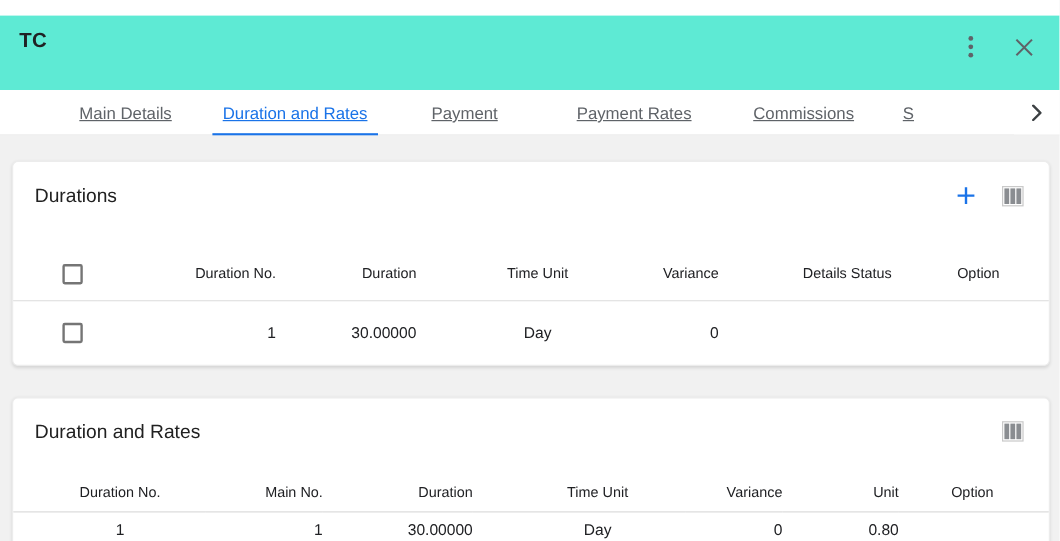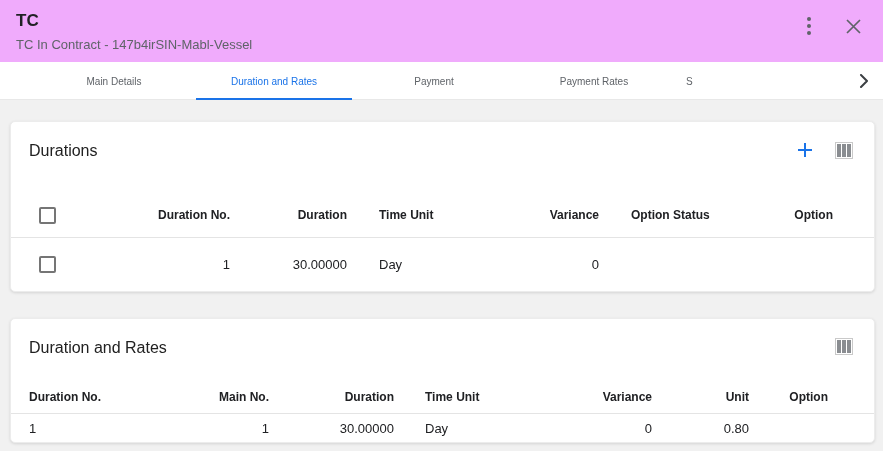--- a/index.html
+++ b/index.html
@@ -5,33 +5,33 @@
   * { margin:0; padding:0; box-sizing:border-box; }
   html,body { width:883px; height:451px; overflow:hidden; }
   body {
     font-family: "Liberation Sans", sans-serif;
     background:#fff;
     color:#202124;
     position:relative;
   }
 
   
-  .dialog-header { height:62px; background:#f0abfc; position:relative; padding:9px 0 0 16px; }
+  .dialog-header { height:62px; background:#5eead4; position:relative; padding:9px 0 0 16px;margin-top:13px; }
   .dialog-title { font-size:17px; font-weight:700; color:#202124; line-height:24px; letter-spacing:.2px; }
   .dialog-subtitle { font-size:13px; color:#5f6368; line-height:18px; margin-top:3px; }
   .header-actions { position:absolute; right:20px; top:16px; display:flex; align-items:center; gap:24px; }
   .icon-btn { width:20px; height:20px; display:flex; align-items:center; justify-content:center; cursor:pointer; }
   .kebab { display:flex; flex-direction:column; gap:3px; }
   .kebab span { width:4px; height:4px; border-radius:50%; background:#5f6368; }
 
   
   .tabbar { height:38px; background:#fff; border-bottom:1px solid #e8e8e8; display:flex; padding-left:34px; position:relative; }
   .tab {
     width:160px; height:38px; display:flex; align-items:center; justify-content:center;
-    font-size:10px; color:#5f6368; cursor:pointer; position:relative; white-space:nowrap; overflow:hidden;
+    font-size:14px; color:#5f6368; cursor:pointer; position:relative; white-space:nowrap; overflow:hidden;text-decoration:underline;
   }
   .tab.active { color:#1a73e8; font-weight:500; }
   .tab.active::after { content:""; position:absolute; left:2px; right:2px; bottom:0; height:2px; background:#1a73e8; }
   .tab.partial { justify-content:flex-start; padding-left:12px; }
   .tab-scroll {
     position:absolute; right:0; top:0; width:38px; height:37px; background:#fff;
     display:flex; align-items:center; justify-content:center; cursor:pointer;
   }
 
   
@@ -44,24 +44,24 @@
   .card-1 { height:171px; margin-bottom:26px; }
   .card-2 { height:125px; }
   .card-head { display:flex; align-items:flex-start; justify-content:space-between; padding:17px 21px 0 18px; }
   .card-title { font-size:16px; color:#212121; line-height:24px; }
   .card-actions { display:flex; align-items:center; gap:21px; margin-top:2px; }
   .cols-icon { display:flex; gap:1px; cursor:pointer; padding:1px; border:1px solid #c9c9c9; background:#fff; }
   .cols-icon span { width:4px; height:13px; background:#8a8d91; }
   .plus-icon { cursor:pointer; display:flex; }
 
   table { width:100%; border-collapse:collapse; table-layout:fixed; }
-  th { font-size:12px; font-weight:700; color:#202124; }
+  th { font-size:12px; font-weight:400; color:#202124; }
   td { font-size:13px; color:#202124; }
   th, td { padding:0; white-space:nowrap; overflow:hidden; }
-  .al { text-align:left; } .ar { text-align:right; }
+  .al { text-align:center; } .ar { text-align:right; }
 
   .t1 { margin-top:31px; }
   .t1 thead th { height:43px; border-bottom:1px solid #e4e4e4; vertical-align:middle; }
   .t1 tbody td { height:55px; vertical-align:middle; }
 
   .t2 { margin-top:21px; }
   .t2 thead th { height:32px; border-bottom:1px solid #e4e4e4; vertical-align:middle; }
   .t2 tbody td { height:31px; vertical-align:middle; }
 
   .pl18 { padding-left:18px; } .pl28 { padding-left:28px; } .pl31 { padding-left:31px; } .pl32 { padding-left:32px; }
@@ -72,40 +72,40 @@
     background:#fff; cursor:pointer; vertical-align:middle;
   }
 </style>
 </head>
 <body>
 
 <div>
 
   <div class="dialog-header">
     <div class="dialog-title">TC</div>
-    <div class="dialog-subtitle">TC In Contract - 147b4irSIN-Mabl-Vessel</div>
     <div class="header-actions">
       <div class="icon-btn kebab">
         <span></span>
           <span></span>
           <span></span>
       </div>
       <div class="icon-btn">
         <svg width="17" height="17" viewBox="0 0 17 17">
             <path d="M2 2 L15 15 M15 2 L2 15" stroke="#5f6368" stroke-width="1.7" fill="none"></path>
           </svg>
       </div>
     </div>
   </div>
 
   <div class="tabbar">
     <div class="tab">Main Details</div>
     <div class="tab active">Duration and Rates</div>
     <div class="tab">Payment</div>
     <div class="tab">Payment Rates</div>
+    <div class="tab">Commissions</div>
     <div class="tab partial">S</div>
     <div class="tab-scroll">
       <svg width="12" height="14" viewBox="0 0 12 14">
           <path d="M3 1 L9 7 L3 13" stroke="#3c4043" stroke-width="2" fill="none" stroke-linecap="round" stroke-linejoin="round"></path>
         </svg>
     </div>
   </div>
 
   <div class="content">
 
@@ -135,21 +135,21 @@
             <col style="width:182px">
             <col>
         </colgroup>
         <thead>
           <tr>
             <th class="al pl28"><span class="checkbox"></span></th>
             <th class="ar">Duration No.</th>
             <th class="ar">Duration</th>
             <th class="al pl32">Time Unit</th>
             <th class="ar">Variance</th>
-            <th class="al pl32">Option Status</th>
+            <th class="al pl32">Details Status</th>
             <th class="ar pr41">Option</th>
           </tr>
         </thead>
         <tbody>
           <tr>
             <td class="al pl28"><span class="checkbox"></span></td>
             <td class="ar">1</td>
             <td class="ar">30.00000</td>
             <td class="al pl32">Day</td>
             <td class="ar">0</td>

